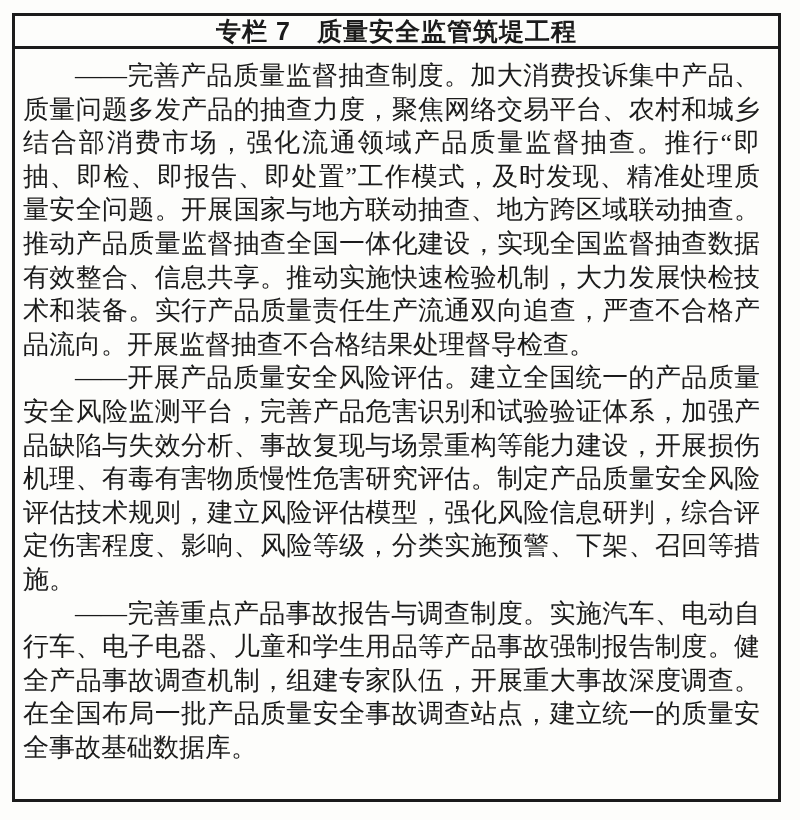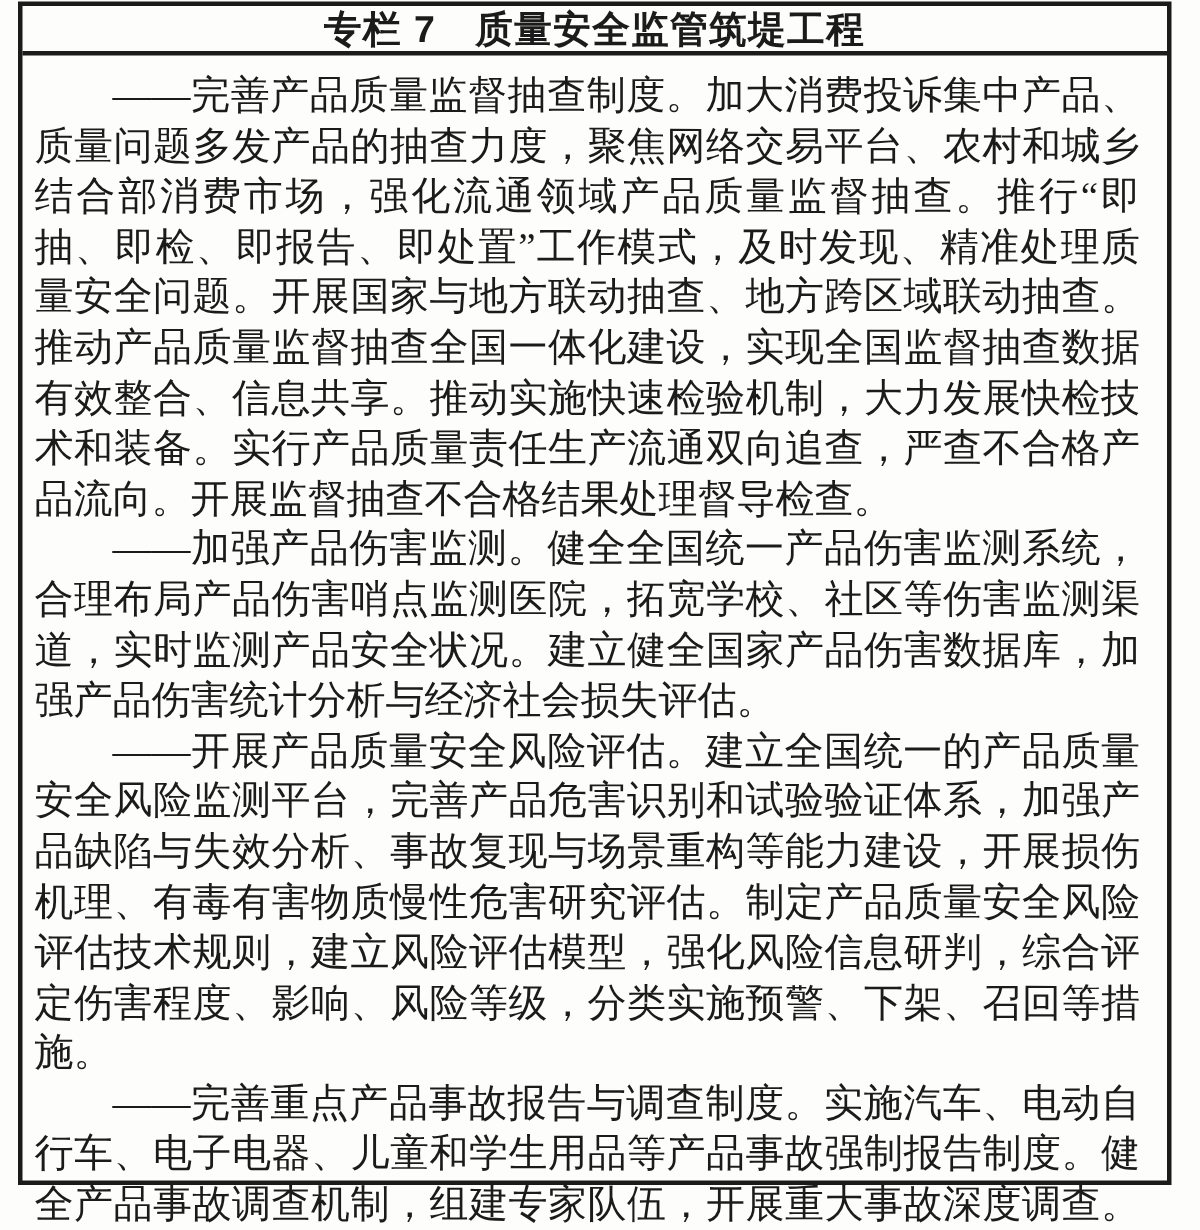--- a/index.html
+++ b/index.html
@@ -11,21 +11,21 @@
   body{
     background:var(--paper);
     font-family:"Liberation Serif","DejaVu Serif",serif;
     color:var(--ink);
     position:relative;
     overflow:hidden;
   }
   .panel{
     position:absolute;
     left:12px;
-    top:1px;
+    top:13px;
     width:769px;
     height:789px;
     border:3px solid var(--ink);
     background:var(--paper);
   }
   .panel-title{
     height:33px;
     border-bottom:3px solid var(--ink);
     display:flex;
     align-items:center;
@@ -48,17 +48,16 @@
     font-weight:500;
   }
 </style>
 </head>
 <body>
 
 <div class="panel">
   <div class="panel-title">专栏 7　质量安全监管筑堤工程</div>
   <div class="panel-body">
       <p>——完善产品质量监督抽查制度。加大消费投诉集中产品、质量问题多发产品的抽查力度，聚焦网络交易平台、农村和城乡结合部消费市场，强化流通领域产品质量监督抽查。推行“即抽、即检、即报告、即处置”工作模式，及时发现、精准处理质量安全问题。开展国家与地方联动抽查、地方跨区域联动抽查。推动产品质量监督抽查全国一体化建设，实现全国监督抽查数据有效整合、信息共享。推动实施快速检验机制，大力发展快检技术和装备。实行产品质量责任生产流通双向追查，严查不合格产品流向。开展监督抽查不合格结果处理督导检查。</p>
-      <p>——加强产品伤害监测。健全全国统一产品伤害监测系统，合理布局产品伤害哨点监测医院，拓宽学校、社区等伤害监测渠道，实时监测产品安全状况。建立健全国家产品伤害数据库，加强产品伤害统计分析与经济社会损失评估。</p>
       <p>——开展产品质量安全风险评估。建立全国统一的产品质量安全风险监测平台，完善产品危害识别和试验验证体系，加强产品缺陷与失效分析、事故复现与场景重构等能力建设，开展损伤机理、有毒有害物质慢性危害研究评估。制定产品质量安全风险评估技术规则，建立风险评估模型，强化风险信息研判，综合评定伤害程度、影响、风险等级，分类实施预警、下架、召回等措施。</p>
       <p>——完善重点产品事故报告与调查制度。实施汽车、电动自行车、电子电器、儿童和学生用品等产品事故强制报告制度。健全产品事故调查机制，组建专家队伍，开展重大事故深度调查。在全国布局一批产品质量安全事故调查站点，建立统一的质量安全事故基础数据库。</p>
     </div>
 </div>
 
 </body></html>

